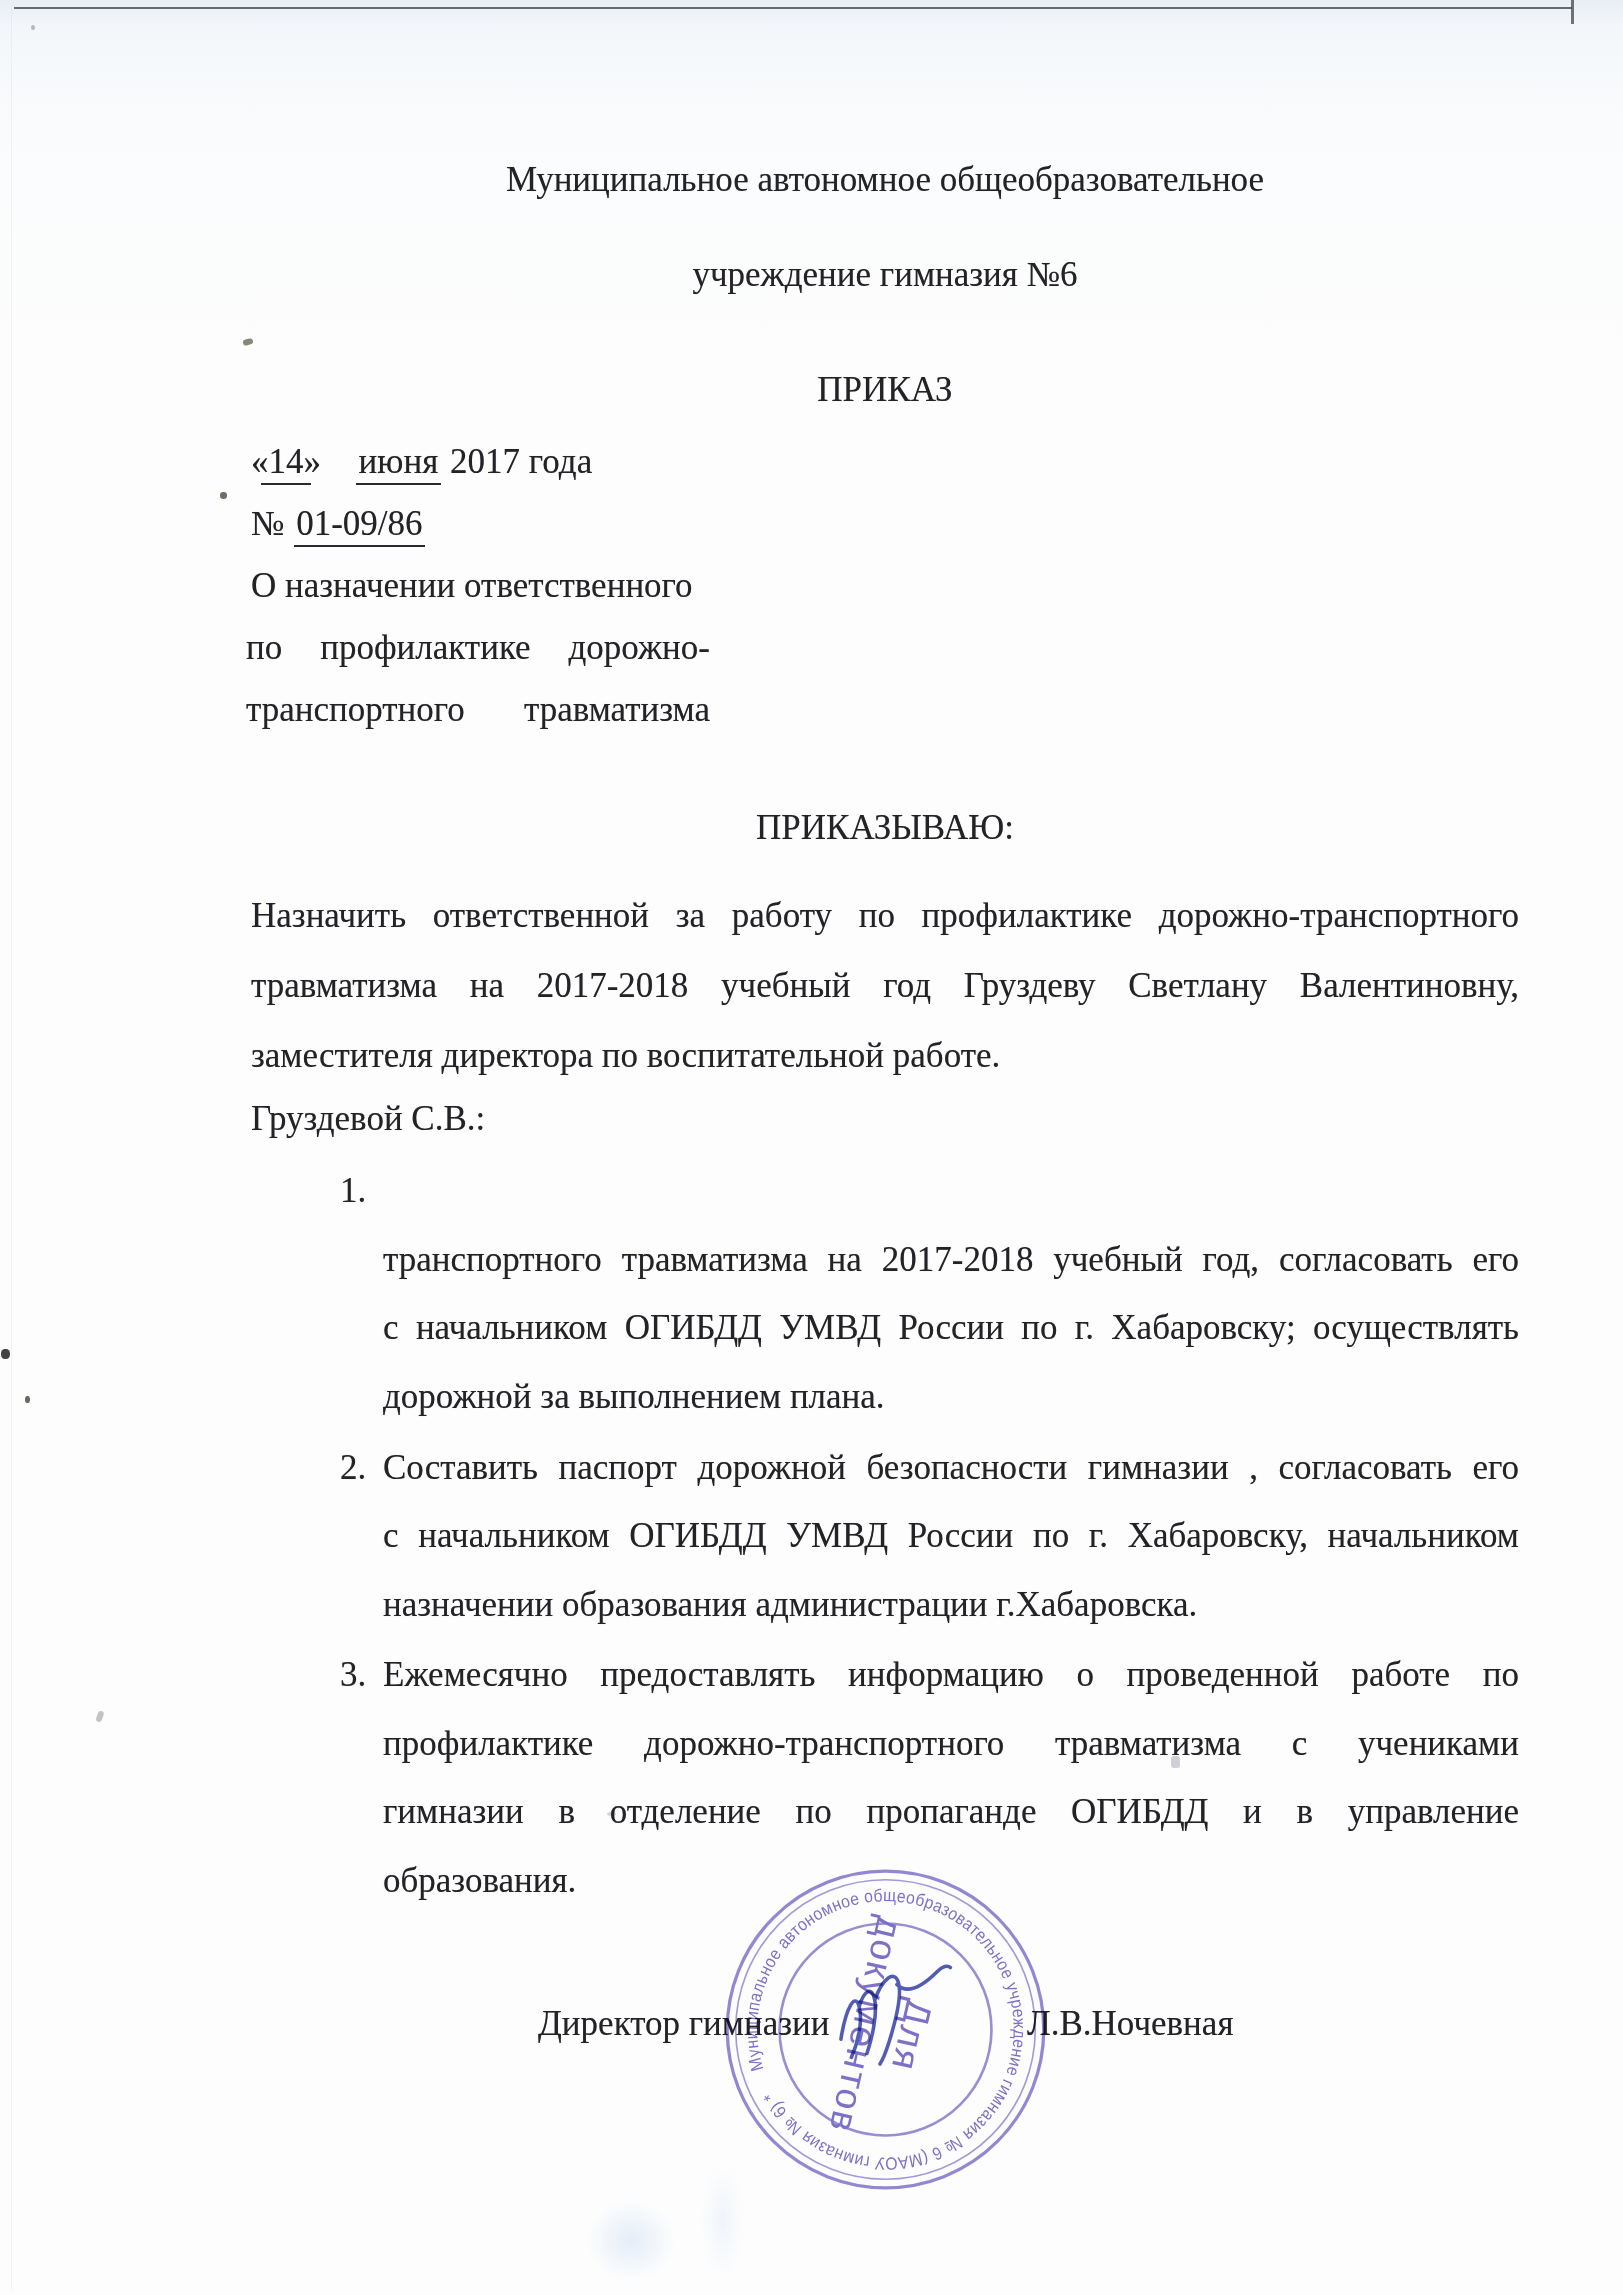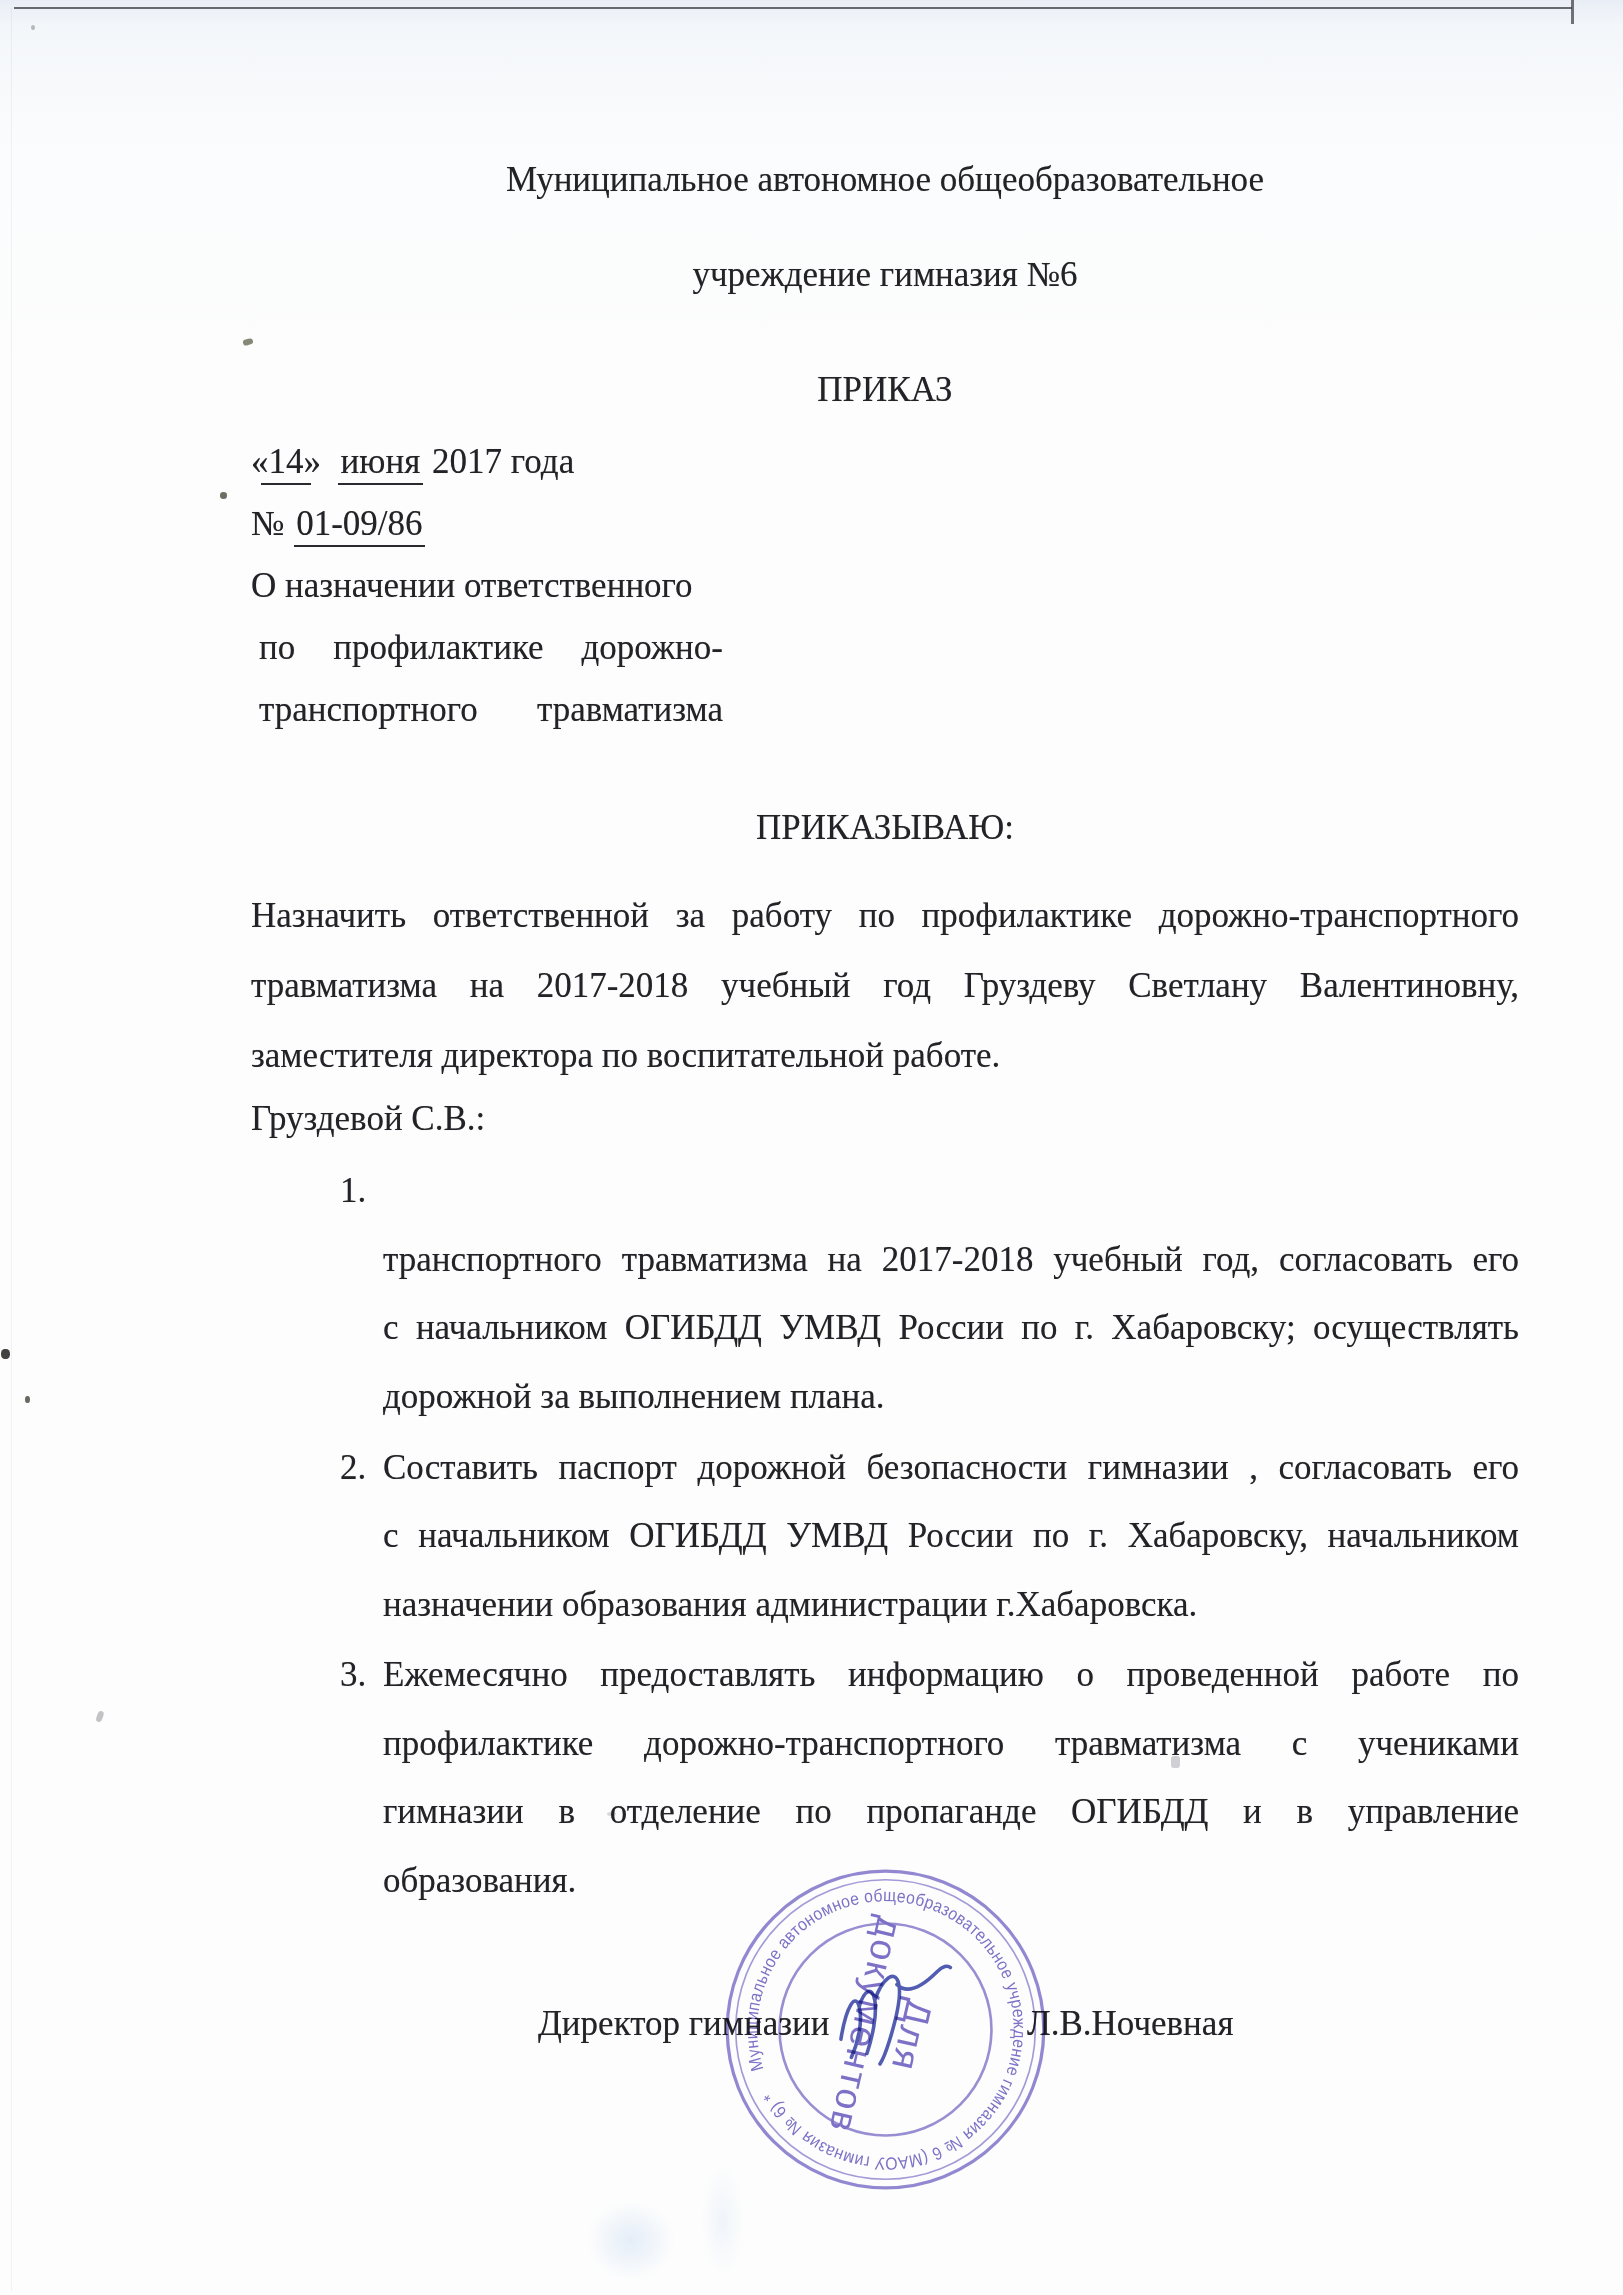--- a/index.html
+++ b/index.html
@@ -10,24 +10,24 @@
   }
   .line{
     position:absolute;font-size:35px;line-height:1.15;white-space:nowrap;
     text-shadow:0 0 0.7px rgba(15,15,25,.40);
   }
   .center{left:251px;width:1268px;text-align:center;white-space:normal;}
   .colL{left:251px;width:1268px;}
   .just{white-space:normal;text-align:justify;text-align-last:justify;}
   .itext{left:383px;width:1136px;}
   .inum{left:340px;width:46px;}
-  .subj{left:259px;width:464px;font-family:Liberation Serif, serif;}
+  .subj{left:246px;width:464px;font-family:Liberation Serif, serif;}
   .u{border-bottom:2.6px solid #2a2a2e;padding:0 2.6px 2px;}
   .u-day{border-bottom:2.6px solid #2a2a2e;padding:0 7.9px 2px;margin:12px -7.9px;}
-  .gap-l{margin-left:17px;}
+  .gap-l{margin-left:35px;}
   .gap-s{margin-left:9.2px;}
   .stamp{position:absolute;left:722px;top:1866px;width:327px;height:327px;mix-blend-mode:multiply;opacity:.9;filter:blur(0.3px);}
   .sig{position:absolute;left:826px;top:1961px;width:164px;height:114px;mix-blend-mode:multiply;opacity:.95;}
   .topline{position:absolute;left:14.4px;top:6.5px;width:1558px;height:2px;background:#46464d;opacity:.8;}
   .toptick{position:absolute;left:1571px;top:0;width:3.3px;height:23.6px;background:#3a3a40;opacity:.7;}
   .leftline{position:absolute;left:10.5px;top:7.9px;width:1.3px;height:2283px;background:#8a93a6;opacity:.10;}
   .spk{position:absolute;border-radius:50%;}
   .spk1{left:243px;top:339px;width:9.8px;height:5.9px;background:#6a6a58;transform:rotate(-15deg);opacity:.8;border-radius:40%;}
   .spk2{left:220px;top:492px;width:7.2px;height:6.5px;background:#55554a;opacity:.85;}
   .spk3{left:1.3px;top:1349px;width:8.5px;height:9.8px;background:#2e2e2a;opacity:.9;border-radius:45%;}

